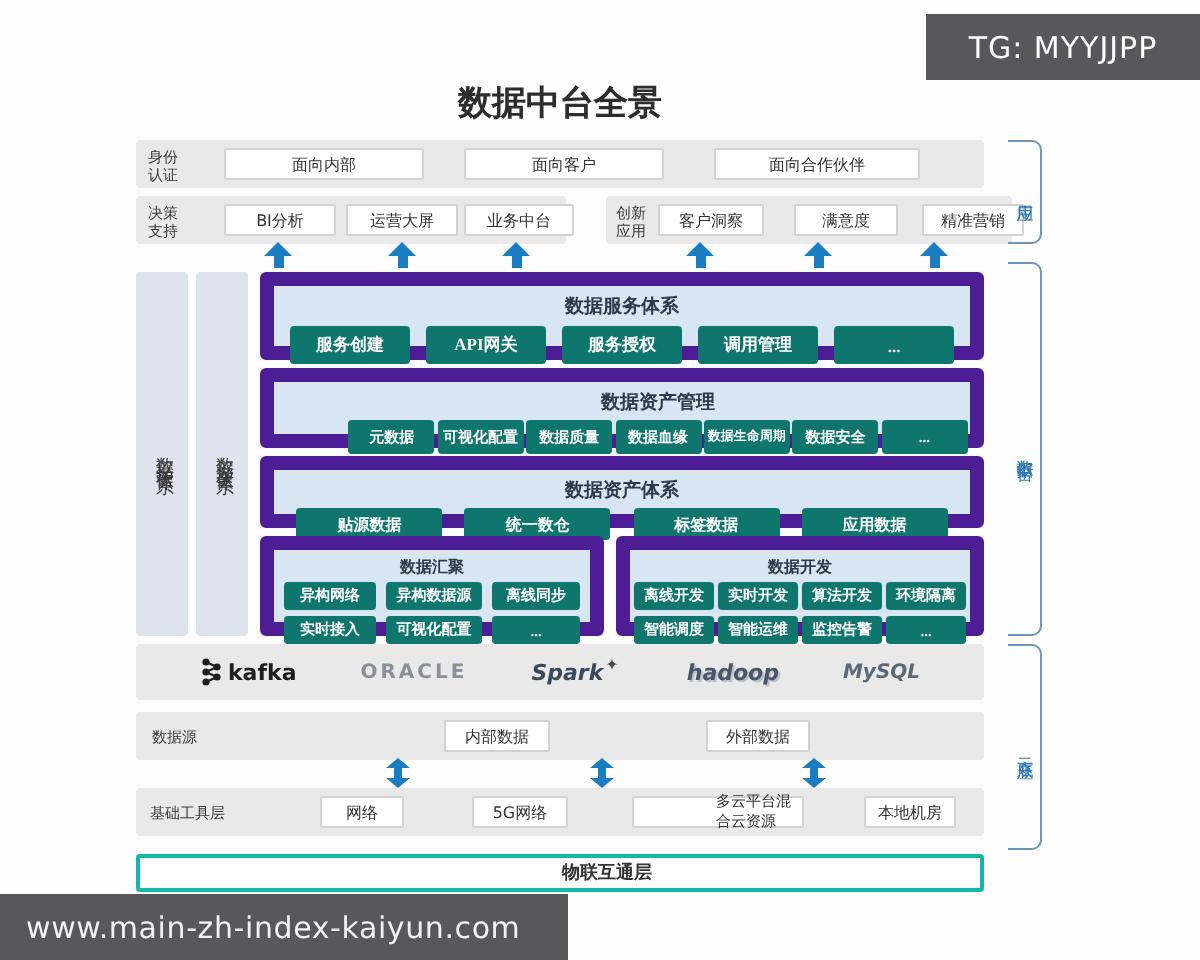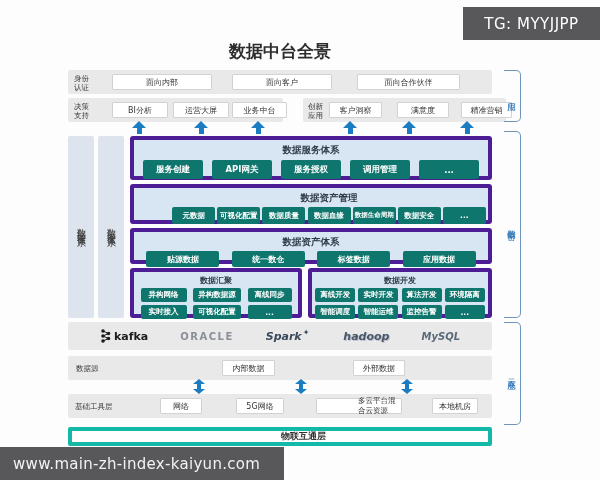--- a/index.html
+++ b/index.html
@@ -15,21 +15,21 @@
 
   .page-title { top:40px; left:68px; width:424px; text-align:center; font-size:17px; font-weight:bold; color:#2d2d2d; }
 
   
   .gbar { background:#e9e9e9; border-radius:2px; }
   .bar-label { color:#3a3a3a; font-size:7.5px; line-height:1.25; font-weight:500; }
   .wbox { position:absolute; top:4px; height:16px; background:#fff; border:1px solid #d2d2d2; border-radius:1px;
           color:#333; font-size:8px; display:flex; align-items:center; justify-content:center; }
 
   
-  .panel { position:absolute; background:#d8e5f2; border:4px solid #4c1d95; border-radius:3px; }
+  .panel { position:absolute; background:#d8e5f2; border:7px solid #4c1d95; border-radius:3px;font-family:Liberation Serif, serif; }
   .ptitle { text-align:center; font-size:9.5px; font-weight:bold; color:#2f3b4a; padding-top:4px; }
   .ptitle.sm { font-size:8px; padding-top:3px; }
   .btnrow { display:flex; justify-content:space-evenly; align-items:center; }
   .btn { background:#0f766e; color:#fff; border-radius:2px; font-weight:bold; text-align:center;
          display:flex; align-items:center; justify-content:center; }
 
   
   .pillar { position:absolute; top:136px; width:26px; height:182px; background:#dee4ed; border-radius:2px;
             display:flex; align-items:center; justify-content:center; }
   .vtext { writing-mode:vertical-rl; text-orientation:upright; font-size:9px; letter-spacing:2px; color:#3a3a3a; font-weight:500; }
@@ -51,21 +51,21 @@
 
   
   .logo { display:flex; align-items:center; gap:3px; color:#3c4654; }
   .logo-kafka { font-size:11px; font-weight:bold; color:#1d1d1d; }
   .logo-oracle { font-size:10px; font-weight:600; letter-spacing:1.5px; color:#8a8f98; }
   .logo-spark { font-size:11px; font-weight:bold; font-style:italic; color:#3a4a5a; }
   .logo-star { font-size:8px; position:relative; top:-4px; left:-2px; color:#3a4a5a; }
   .logo-hadoop { font-size:11px; font-weight:bold; font-style:italic; color:#4a5668; text-shadow:1px 1px 0 #b9c2cf; }
   .logo-mysql { font-size:10px; font-weight:600; font-style:italic; color:#5b6a7a; }
 
-  .iot { top:427px; left:68px; width:424px; height:19px; background:#fff; border:4px solid #14b8a6; border-radius:2px;
+  .iot { top:427px; left:68px; width:424px; height:19px; background:#fff; border:2px solid #14b8a6; border-radius:2px;
          display:flex; align-items:center; justify-content:center; font-size:9px; font-weight:bold; color:#333;padding-left:47px; }
 </style>
 </head>
 <body>
 
 <div class="abs wm-top">TG: MYYJJPP</div>
 <div class="abs wm-bottom">www.main-zh-index-kaiyun.com</div>
 
 <div class="abs page-title">数据中台全景</div>
 

